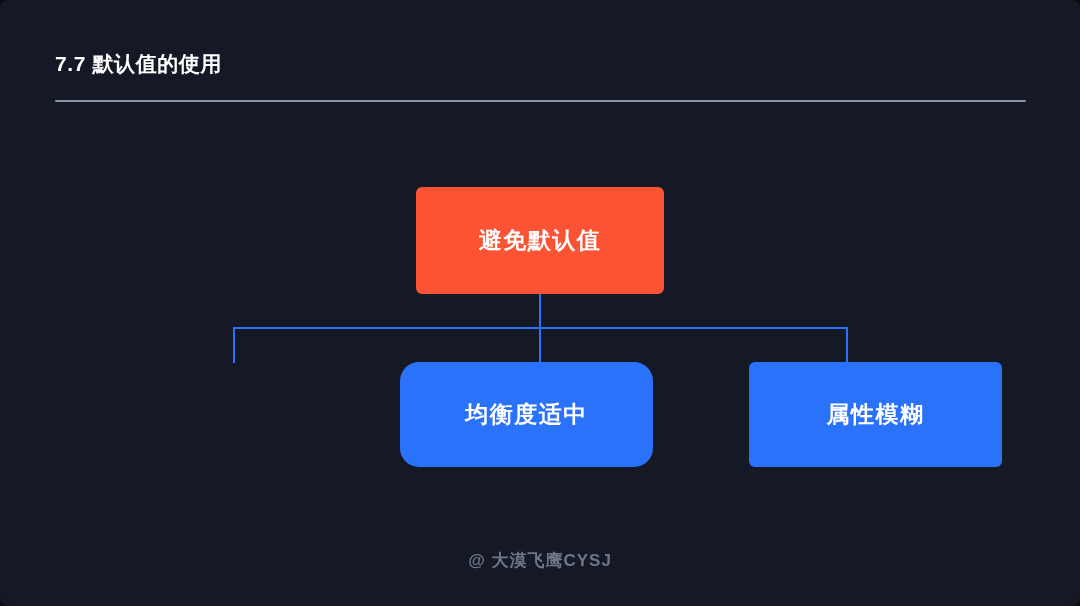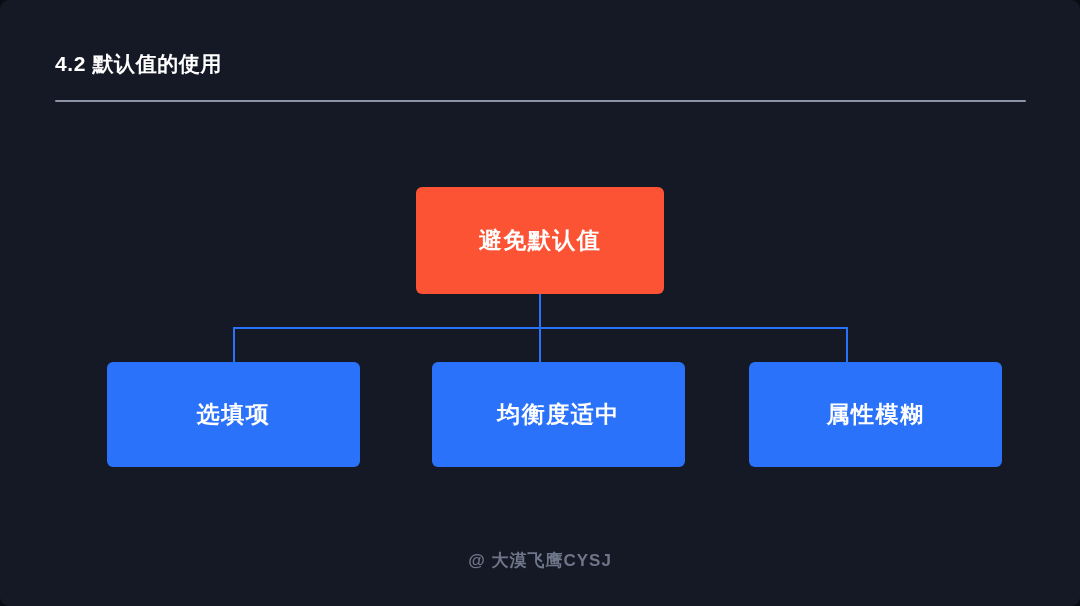--- a/index.html
+++ b/index.html
@@ -76,21 +76,21 @@
     background: #fb5334;
   }
 
   .node-child {
     top: 362px;
     width: 253px;
     height: 105px;
     background: #2b72fb;
   }
   .node-child-1 { left: 107px; }
-  .node-child-2 { left: 432px; }
+  .node-child-2 { left: 400px; border-radius: 19px; }
   .node-child-3 { left: 749px; }
 
   
   .conn {
     position: absolute;
     background: #2b72fb;
     z-index: 1;
   }
   
   #conn-stem {
@@ -128,39 +128,36 @@
     letter-spacing: 1px;
     white-space: nowrap;
     font-weight: bold;
   }
 </style>
 </head>
 <body>
 
 <div id="slide">
 
-  <div id="slide-title">4.2 默认值的使用</div>
+  <div id="slide-title">7.7 默认值的使用</div>
 
   <div id="title-divider"></div>
 
   <div id="diagram">
 
     <div class="conn" id="conn-stem"></div>
     <div class="conn" id="conn-bus"></div>
     <div class="conn conn-drop" id="conn-drop-1"></div>
     <div class="conn conn-drop" id="conn-drop-2"></div>
     <div class="conn conn-drop" id="conn-drop-3"></div>
 
     <div class="node node-root">
       <span>避免默认值</span>
     </div>
 
-    <div class="node node-child node-child-1">
-      <span>选填项</span>
-    </div>
 
     <div class="node node-child node-child-2">
       <span>均衡度适中</span>
     </div>
 
     <div class="node node-child node-child-3">
       <span>属性模糊</span>
     </div>
 
   </div>

